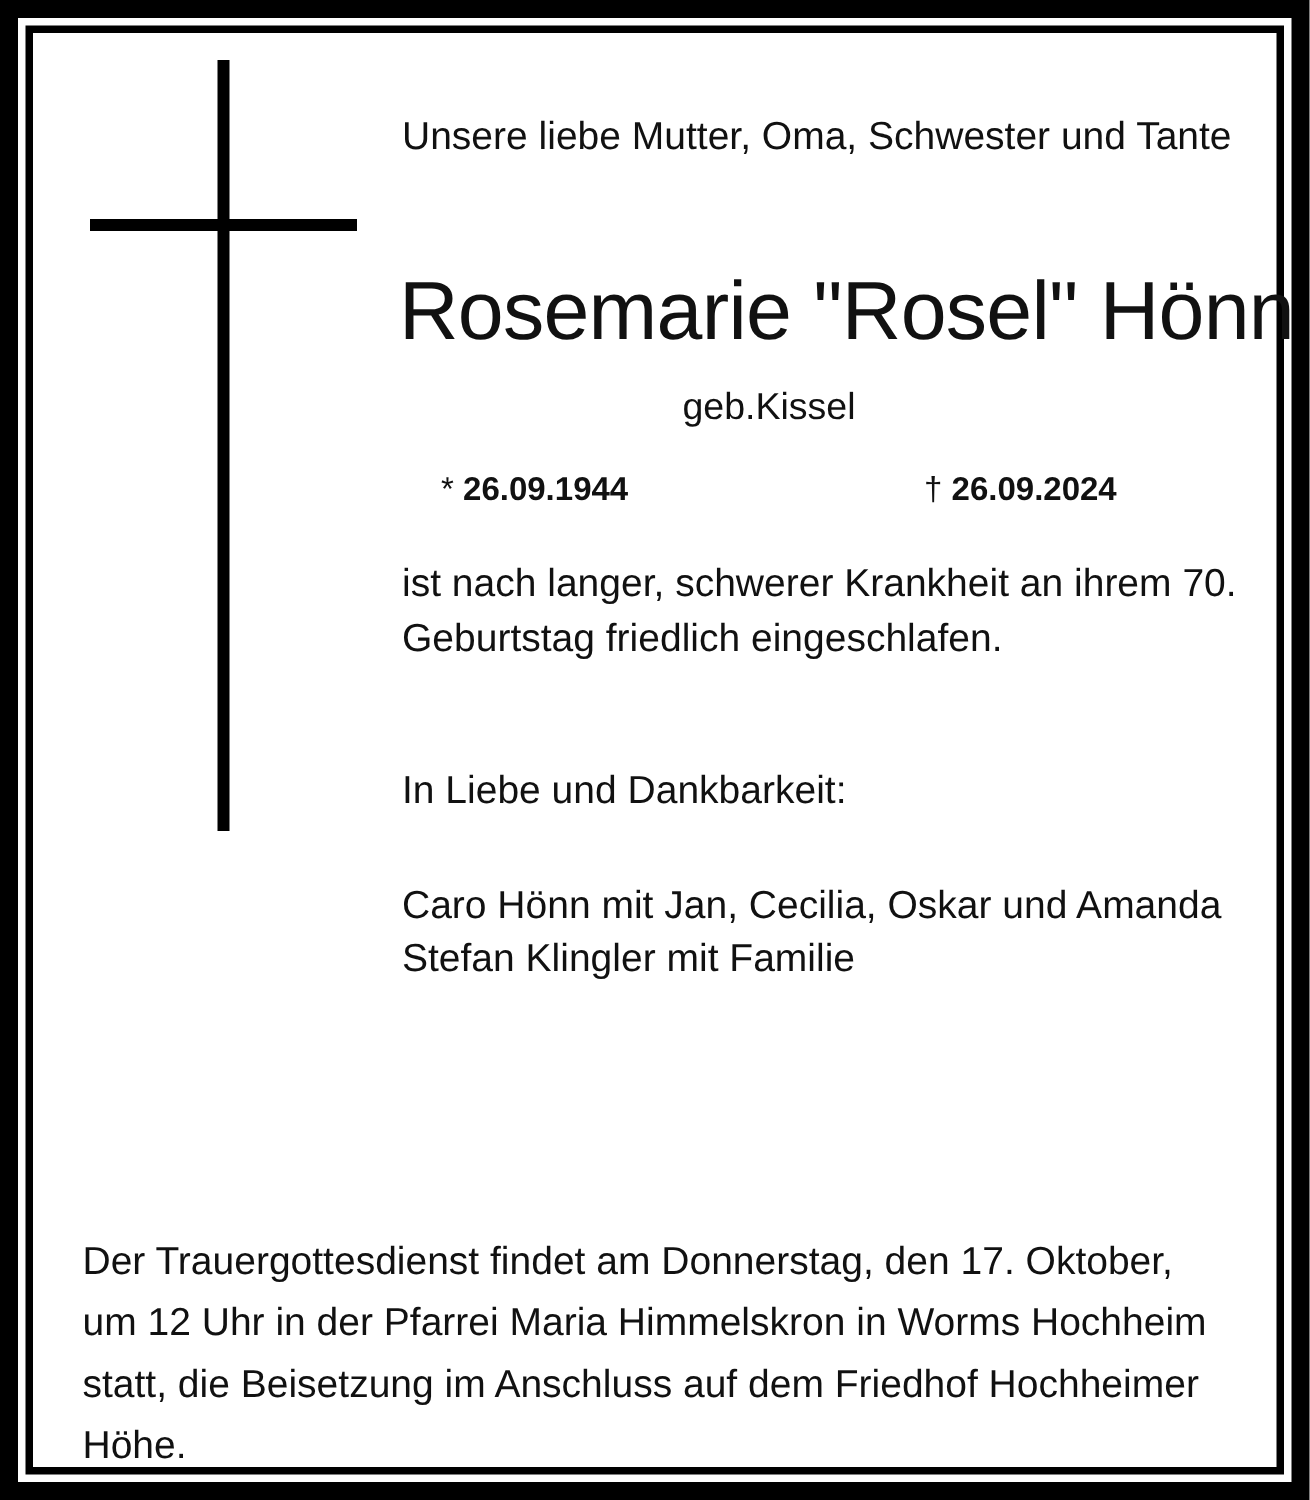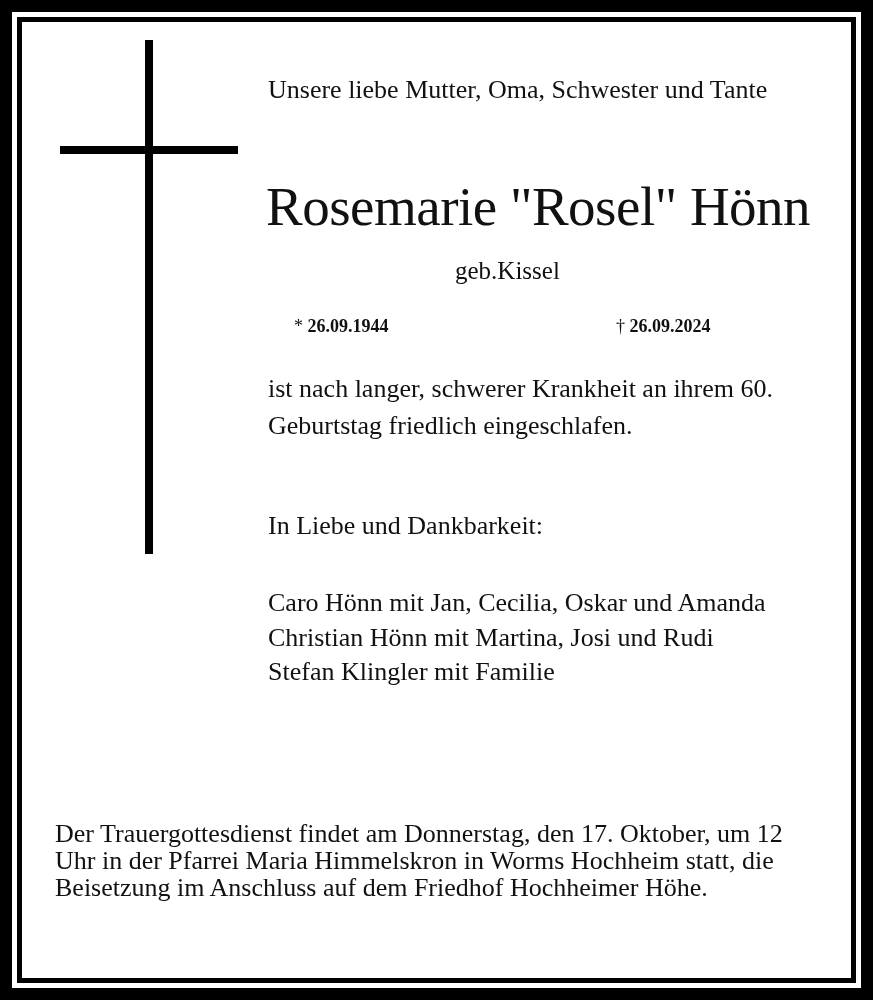--- a/index.html
+++ b/index.html
@@ -16,52 +16,52 @@
     .inner-frame {
       position: absolute; left: 17px; top: 17px; right: 17px; bottom: 17px;
       border: 5px solid #000; background: #fff; box-sizing: border-box;
     }
     .cross-v {
       position: absolute; left: 145px; top: 40px; width: 8px; height: 514px; background: #000;
     }
     .cross-h {
       position: absolute; left: 60px; top: 146px; width: 178px; height: 8px; background: #000;
     }
-    .text { position: absolute; font-family: Liberation Serif, serif; }
+    .text { position: absolute; font-family: Liberation Sans, sans-serif; }
     .intro {
       left: 268px; top: 72px; width: 560px;
       font-size: 26px; line-height: 36px;
     }
     .name {
       left: 266px; top: 174px; white-space: nowrap;
       font-size: 55px; line-height: 66px; letter-spacing: -0.5px;
     }
     .maiden {
       left: 455px; top: 256px; font-size: 25px; line-height: 30px; text-align: center;
     }
     .date {
-      top: 310px; font-size: 18px; line-height: 32px; font-weight: bold;
+      top: 310px; font-size: 22px; line-height: 32px; font-weight: bold;
     }
     .birth { left: 294px; }
     .death { left: 616px; }
     .sym { font-weight: normal; }
     .body1 {
       left: 268px; top: 370px; width: 570px;
       font-size: 26px; line-height: 37px;
     }
     .thanks {
       left: 268px; top: 508px; font-size: 26px; line-height: 36px;
     }
     .mourners {
       left: 268px; top: 586px; margin: 0; padding: 0; list-style: none;
       font-size: 26px; line-height: 34.5px; white-space: nowrap;
     }
     .service {
       left: 55px; top: 820px; width: 770px;
-      font-size: 26px; line-height: 27px;
+      font-size: 26px; line-height: 41px;
     }
   </style>
 </head>
 <body>
 
 <div class="outer-gap"></div>
 <div class="inner-frame"></div>
 
 <div>
   <div class="cross-v"></div>
@@ -77,23 +77,22 @@
 <div class="text date birth">
   <span class="sym">*</span>
   <span>26.09.1944</span>
 </div>
 
 <div class="text date death">
   <span class="sym">†</span>
   <span>26.09.2024</span>
 </div>
 
-<div class="text body1">ist nach langer, schwerer Krankheit an ihrem 60. Geburtstag friedlich eingeschlafen.</div>
+<div class="text body1">ist nach langer, schwerer Krankheit an ihrem 70. Geburtstag friedlich eingeschlafen.</div>
 
 <div class="text thanks">In Liebe und Dankbarkeit:</div>
 
 <ul class="text mourners">
   <li>Caro Hönn mit Jan, Cecilia, Oskar und Amanda</li>
-  <li>Christian Hönn mit Martina, Josi und Rudi</li>
   <li>Stefan Klingler mit Familie</li>
 </ul>
 
 <div class="text service">Der Trauergottesdienst findet am Donnerstag, den 17. Oktober, um 12 Uhr in der Pfarrei Maria Himmelskron in Worms Hochheim statt, die Beisetzung im Anschluss auf dem Friedhof Hochheimer Höhe.</div>
 
 </body></html>

